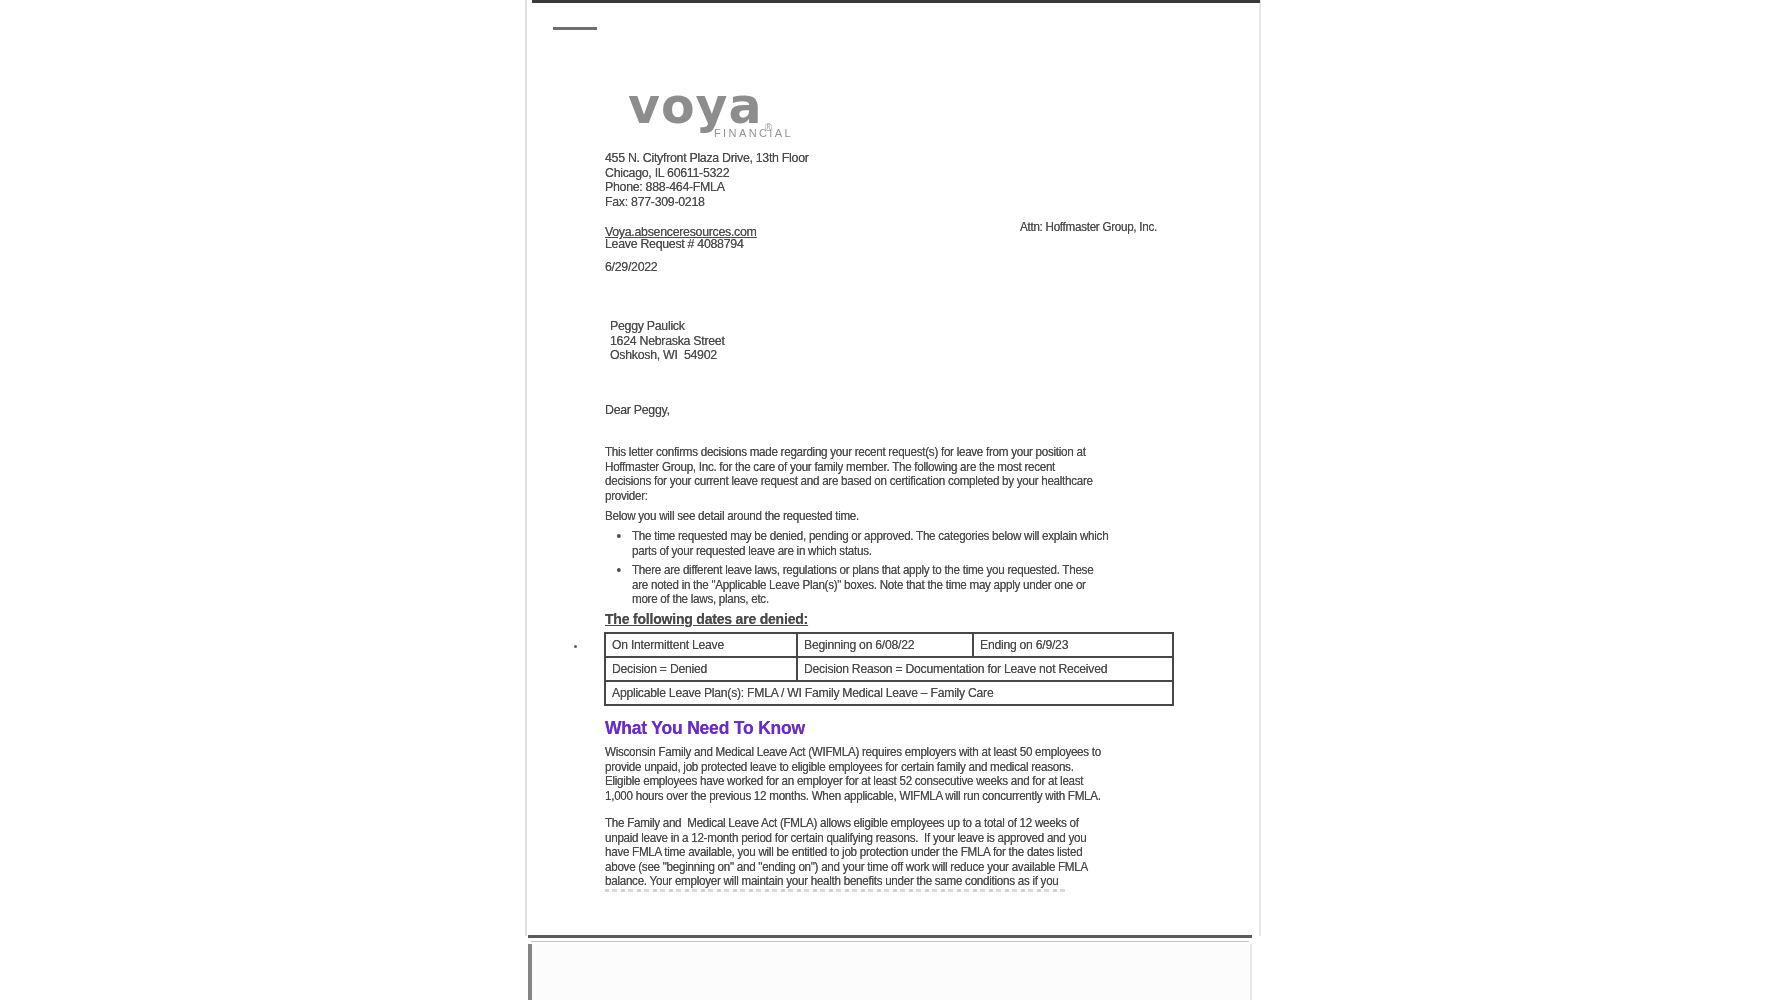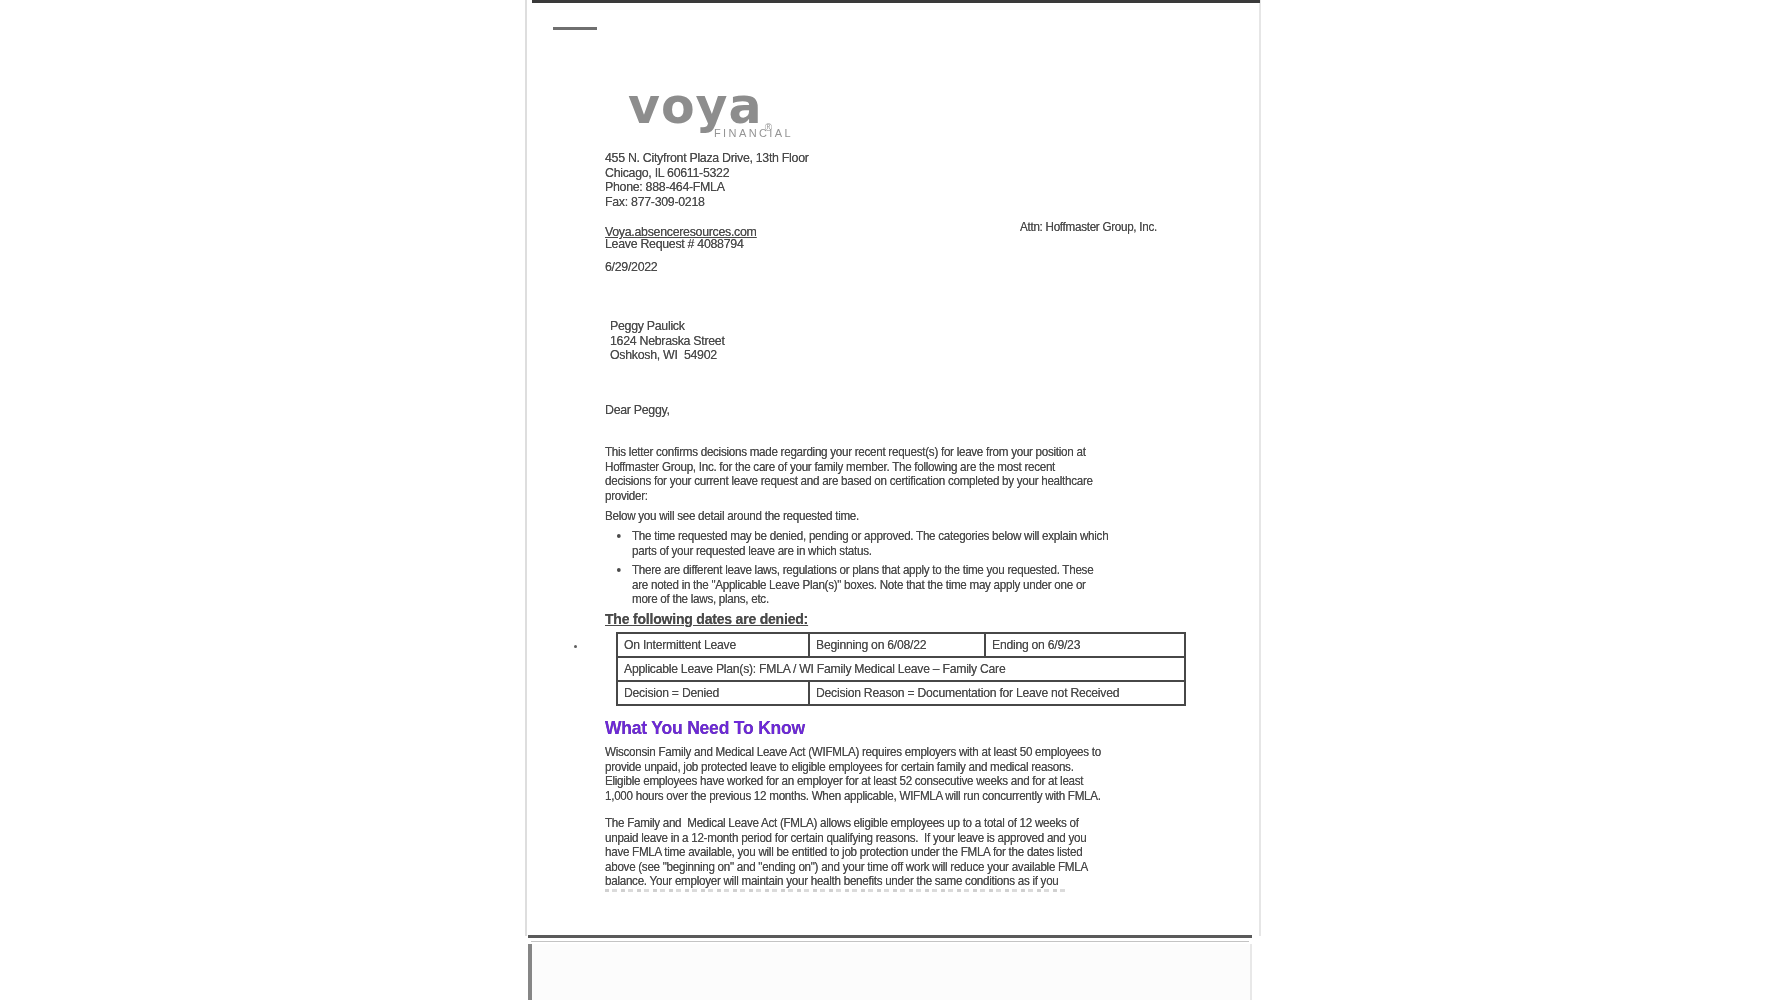--- a/index.html
+++ b/index.html
@@ -37,21 +37,21 @@
   .tline{white-space:pre;font-size:12.4px;line-height:14.5px;height:14.5px;letter-spacing:-.3px;
          color:#4a4a4a;text-shadow:0 0 .4px rgba(80,80,80,.85);}
   .underline{text-decoration:underline;}
   .bullet{position:absolute;left:104px;}
   .bdot{position:absolute;left:-16px;top:5px;width:4px;height:4px;border-radius:50%;background:#4a4a4a;}
   .denied{font-weight:bold;text-decoration:underline;letter-spacing:-.2px;font-size:14px;text-align:right;}
   .h2{font-size:17.5px;font-weight:bold;line-height:20px;color:#6d28d9;letter-spacing:-.2px;
       text-shadow:0 0 .4px rgba(70,70,70,.85);}
 
   
-  .dtable{position:absolute;left:76px;top:632px;width:538px;border-collapse:collapse;table-layout:fixed;margin-left:12px;}
+  .dtable{position:absolute;left:76px;top:632px;width:538px;border-collapse:collapse;table-layout:fixed;}
   .dtable td{border:2px solid #474747;font-size:12.2px;letter-spacing:-.25px;color:#4a4a4a;
              padding:2px 2px 2px 6px;height:18px;white-space:pre;overflow:hidden;
              text-shadow:0 0 .4px rgba(80,80,80,.85);}
 </style>
 </head>
 <body>
 
 <div class="canvas">
 
   <div class="page-left-edge"></div>
@@ -130,25 +130,25 @@
     <div class="table-dot"></div>
 
     <table class="dtable">
       <tbody>
           <tr>
         <td style="width:182px;">On Intermittent Leave</td>
         <td style="width:166px;">Beginning on 6/08/22</td>
         <td style="width:190px;border-radius:8px;">Ending on 6/9/23</td>
       </tr>
       <tr>
-        <td colspan="3">Applicable Leave Plan(s): FMLA / WI Family Medical Leave – Family Care</td>
+        <td>Decision = Denied</td>
+        <td colspan="2">Decision Reason = Documentation for Leave not Received</td>
       </tr>
       <tr>
-        <td>Decision = Denied</td>
-        <td colspan="2">Decision Reason = Documentation for Leave not Received</td>
+        <td colspan="3">Applicable Leave Plan(s): FMLA / WI Family Medical Leave – Family Care</td>
       </tr>
     </tbody>
       </table>
 
     <div class="blk" style="left:77px;top:718px;">
       <div class="h2">What You Need To Know</div>
     </div>
 
     <div class="blk scanx" style="left:77px;top:745px;">
       <div class="tline">Wisconsin Family and Medical Leave Act (WIFMLA) requires employers with at least 50 employees to</div>

